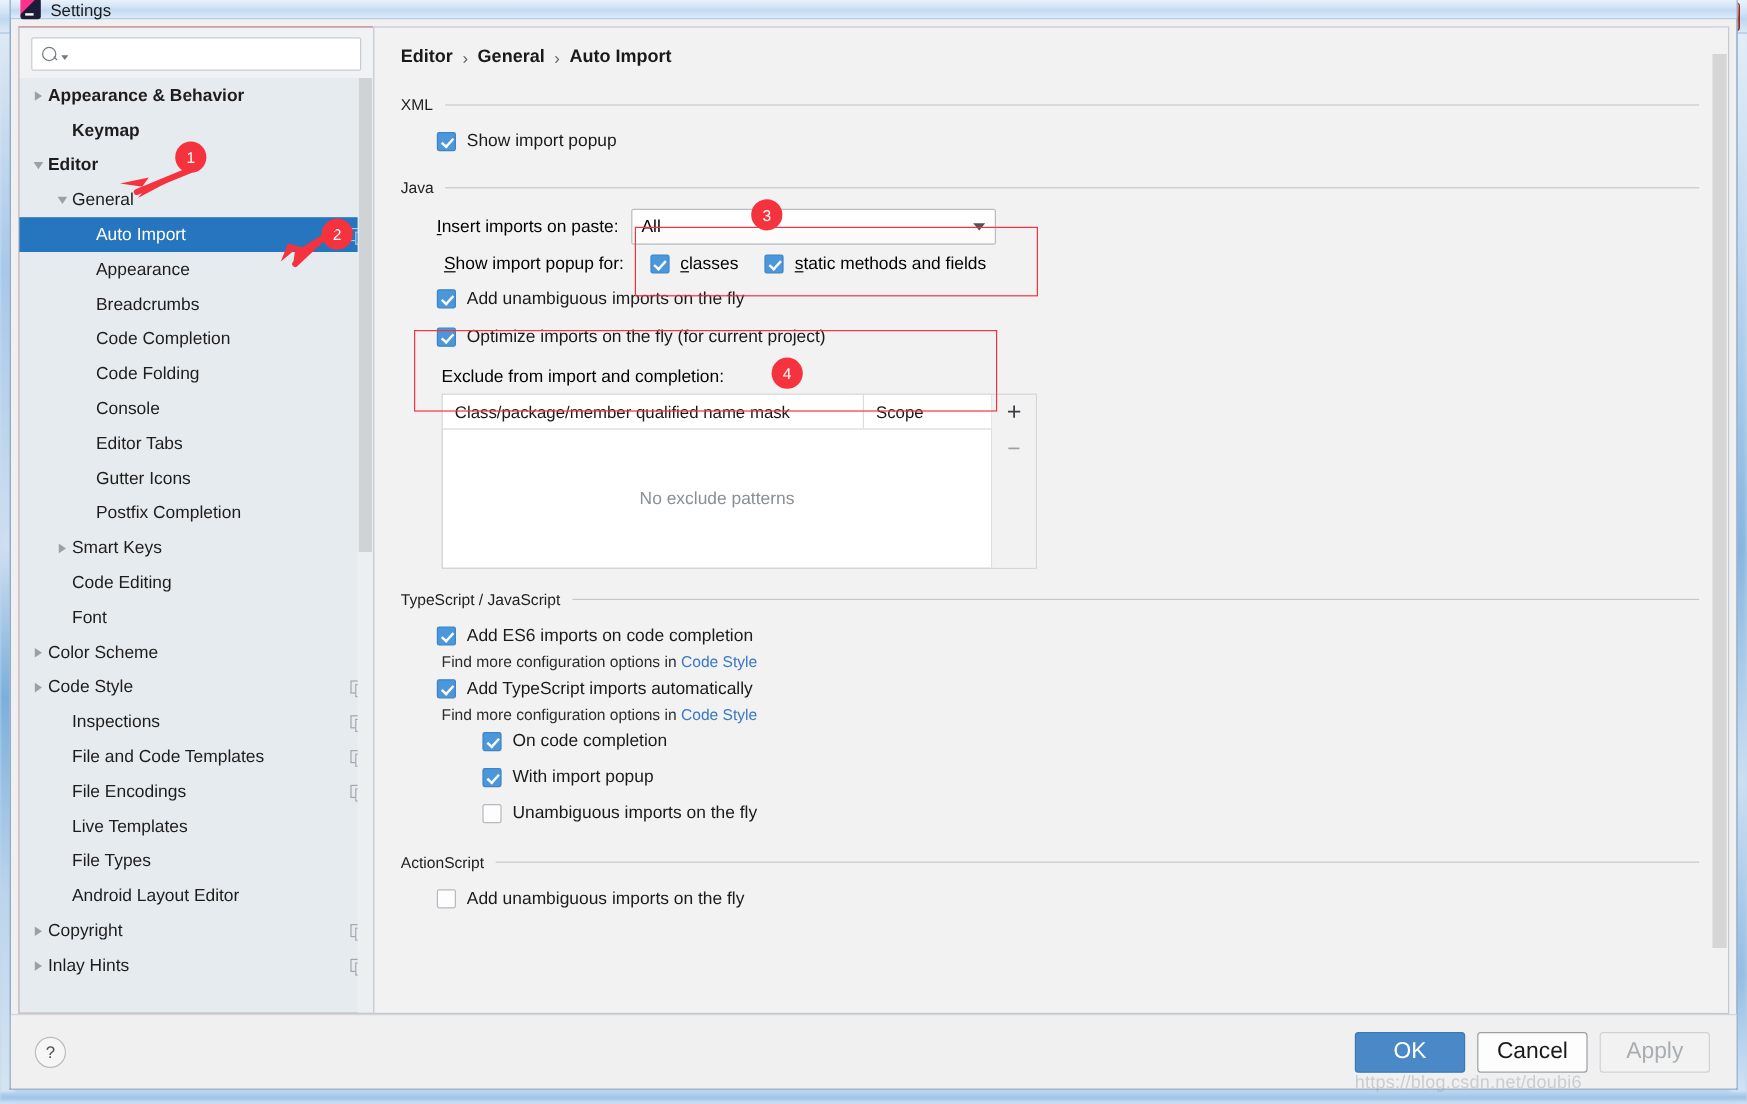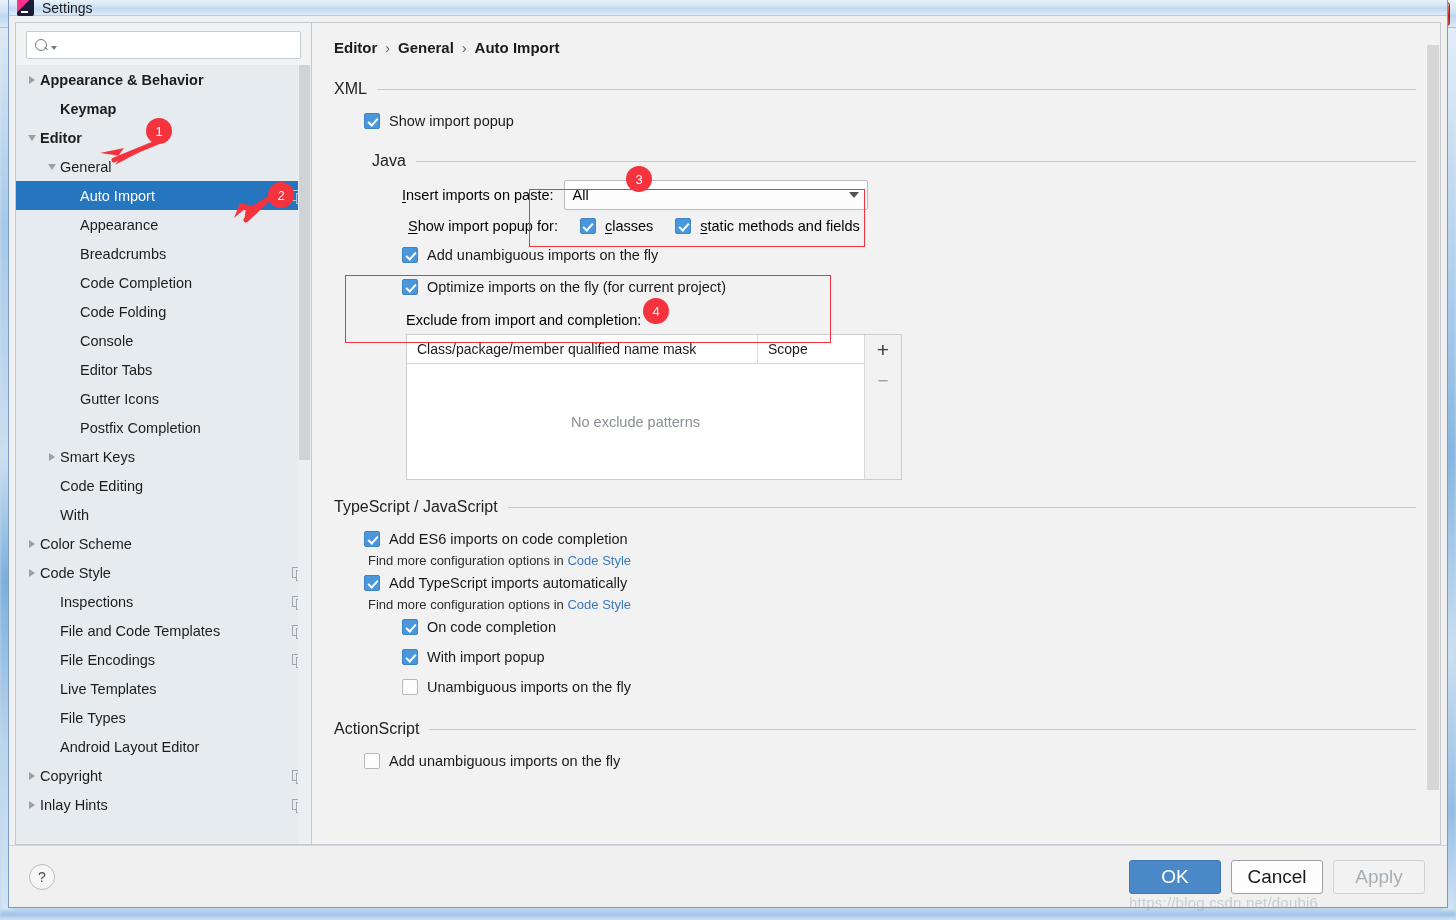--- a/index.html
+++ b/index.html
@@ -272,21 +272,21 @@
     margin-bottom: 24px;
     display: flex; align-items: center; gap: 8px;
   }
   .bc-sep { color: #5b6066; font-weight: normal; font-size: 14px; }
 
   .section {
     margin-bottom: 4px;
   }
   .section-title {
     display: flex; align-items: center;
-    font-size: 16px;
+    font-size: 13px;
     color: #222;
     margin-bottom: 10px;
     gap: 10px;
   }
   .section-title .rule {
     flex: 1;
     height: 1px;
     background: #c9c9c9;
   }
 
@@ -595,21 +595,21 @@
                 <span class="arrow-right"></span>
               </span>
               <span class="tree-label">Smart Keys</span>
             </div>
             <div class="tree-item" style="padding-left: 28px;">
               <span class="tw"></span>
               <span class="tree-label">Code Editing</span>
             </div>
             <div class="tree-item" style="padding-left: 28px;">
               <span class="tw"></span>
-              <span class="tree-label">With</span>
+              <span class="tree-label">Font</span>
             </div>
             <div class="tree-item" style="padding-left: 8px;">
               <span class="tw">
                 <span class="arrow-right"></span>
               </span>
               <span class="tree-label">Color Scheme</span>
             </div>
             <div class="tree-item" style="padding-left: 8px;">
               <span class="tw">
                 <span class="arrow-right"></span>
@@ -680,21 +680,21 @@
           <div class="section-title">
             <span>XML</span>
             <span class="rule"></span>
           </div>
           <div class="row indent-1">
             <span class="cb checked"></span>
             <span>Show import popup</span>
           </div>
         </div>
 
-        <div class="section" style="margin-top:18px;margin-left:38px;">
+        <div class="section" style="margin-top:18px;">
           <div class="section-title">
             <span>Java</span>
             <span class="rule"></span>
           </div>
 
           <div id="insert-row">
             <span id="insert-label"><span class="mn">I</span>nsert imports on paste:</span>
             <div id="insert-select">
               <span id="insert-select-value">All</span>
               <span id="select-caret"></span>

